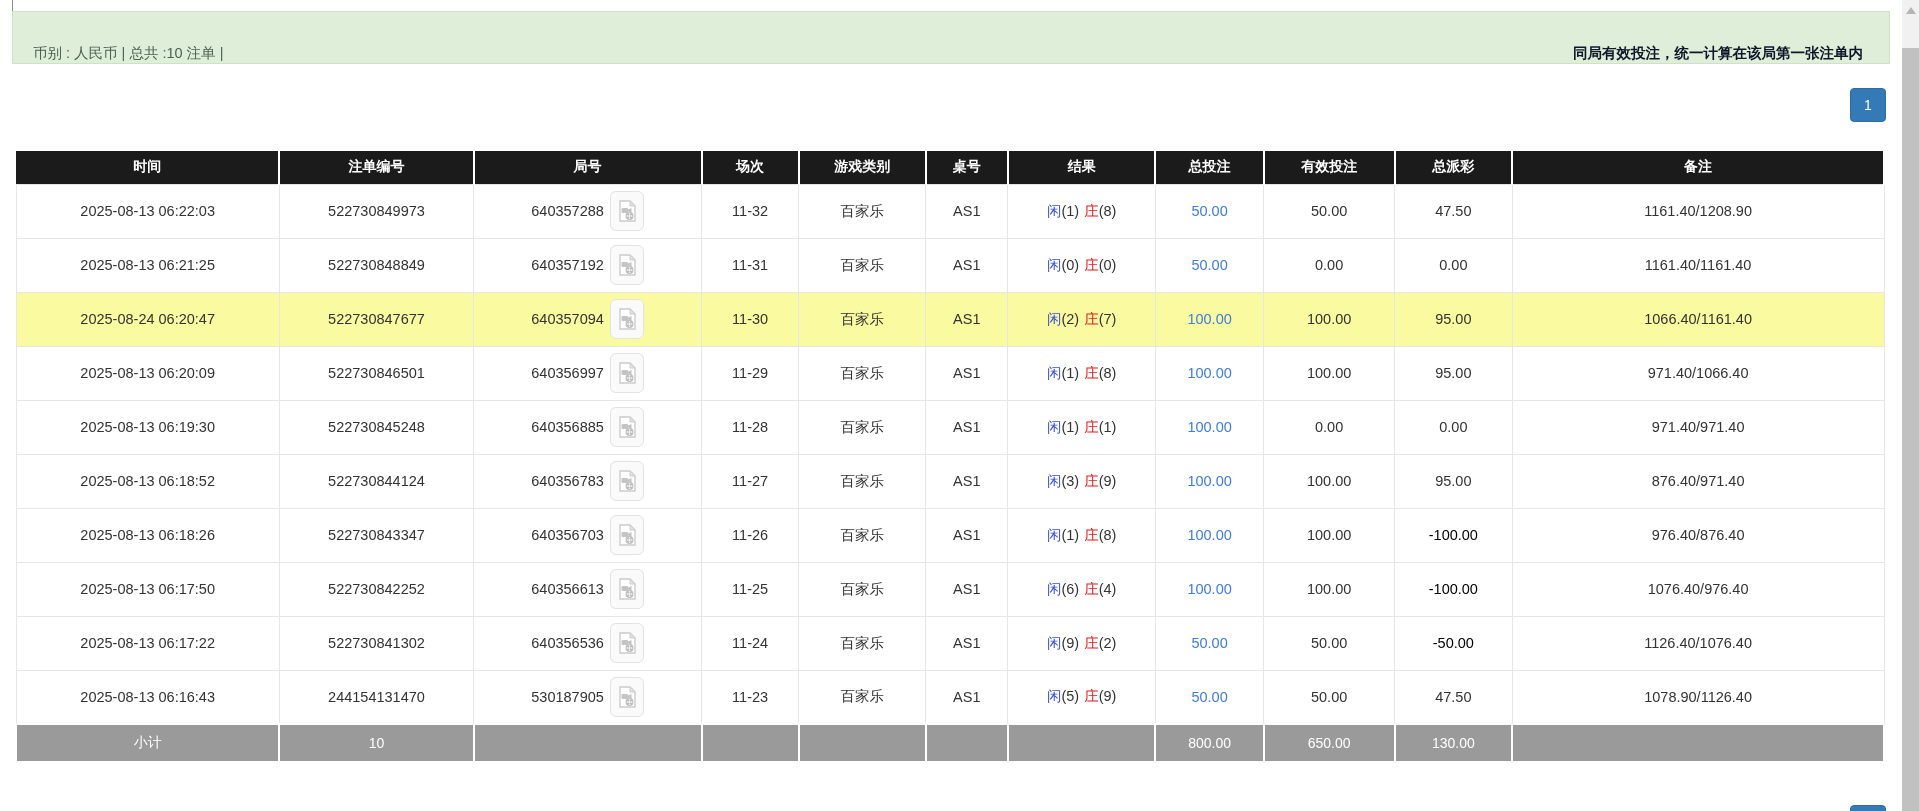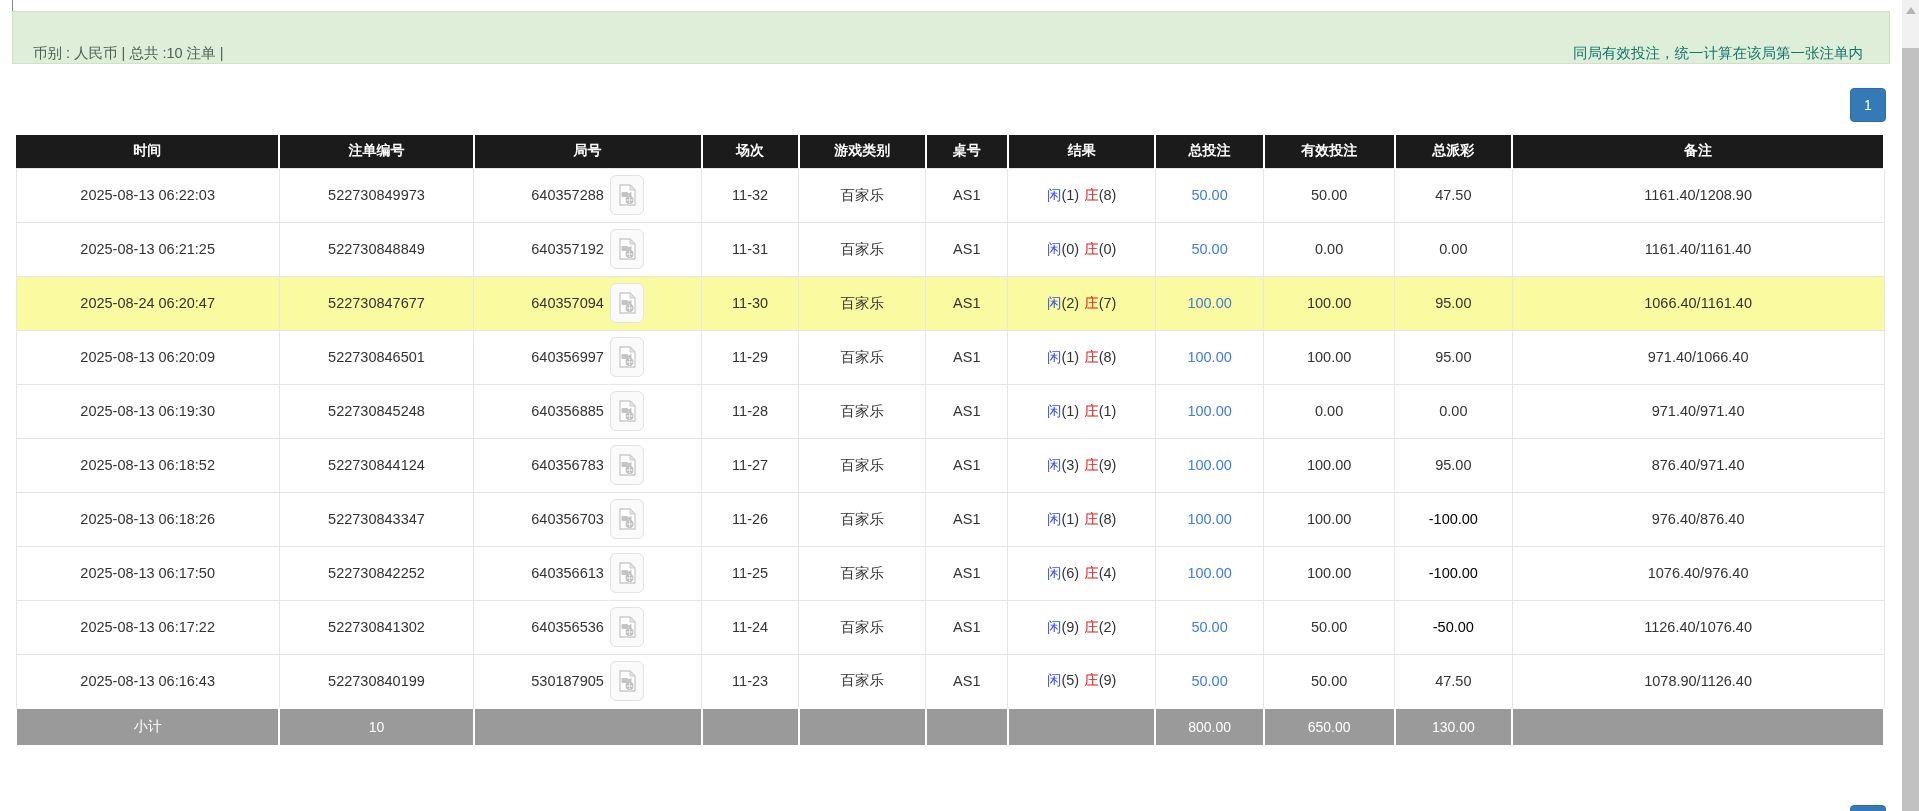--- a/index.html
+++ b/index.html
@@ -9,35 +9,35 @@
     font-family:"Liberation Sans", sans-serif; background:#ffffff;
   }
   
   .banner {
     position:absolute; left:12px; top:11px; width:1878px; height:53px;
     background:#dfeed8; border:1px solid #cfe3c4;
     display:flex; align-items:flex-end; justify-content:space-between;
     padding:0 26px 0 20px; font-size:14.5px;
   }
   .banner-left { color:#4c6350; }
-  .banner-right { color:#0f766e; }
+  .banner-right { color:#0f172a;font-weight:bold; }
   .top-artifact { position:absolute; left:12px; top:0; width:1px; height:11px; background:#8a8a8a; }
 
   
   .page-btn {
     position:absolute; width:36px; height:34px; background:#337ab7; color:#fff;
     border:1px solid #2e6da4; border-radius:4px; display:flex; align-items:center;
     justify-content:center; font-size:14px; cursor:pointer;
   }
   .page-btn.top { top:88px; right:33px; }
   .page-btn.bottom { top:805px; right:33px; }
 
   
   table.bets {
-    position:absolute; left:15px; top:135px; width:1870px;
+    position:absolute; left:15px; top:151px; width:1870px;
     border-collapse:collapse; table-layout:fixed;
   }
   table.bets thead th {
     background:#1b1b1b; color:#ffffff; font-weight:bold; font-size:14px;
     height:33px; text-align:center; border-right:2px solid #fff; padding:0;
   }
   table.bets tbody td {
     background:#fff; height:54px; text-align:center; font-size:14.5px; color:#333;
     border:1px solid #e6e6e6; padding:0 4px; overflow:hidden; white-space:nowrap;
   }
@@ -429,21 +429,21 @@
     <td>
       <a class="bet-link">50.00</a>
     </td>
     <td>50.00</td>
     <td class="payout is-neg">-50.00</td>
     <td>1126.40/1076.40</td>
   </tr>
 
   <tr>
     <td>2025-08-13 06:16:43</td>
-    <td>522730840199</td>
+    <td>244154131470</td>
     <td>
       <span class="round-wrap">
         <span>530187905</span>
         <span class="video-btn">
           <svg width="20" height="24" viewBox="0 0 20 24">
             <path d="M3 2 H13 L18 7 V22 H3 Z" fill="#ffffff" stroke="#cccccc" stroke-width="1.4"></path>
             <path d="M13 2 L13 7 L18 7 Z" fill="#e2e2e2" stroke="#cccccc" stroke-width="1"></path>
             <rect x="4.5" y="9" width="6.5" height="5" rx="1" fill="#c4c4c4"></rect>
             <path d="M11 10.5 L14.5 9 V14 L11 12.5 Z" fill="#c4c4c4"></path>
             <circle cx="12.5" cy="17" r="4" fill="#bdbdbd"></circle>

